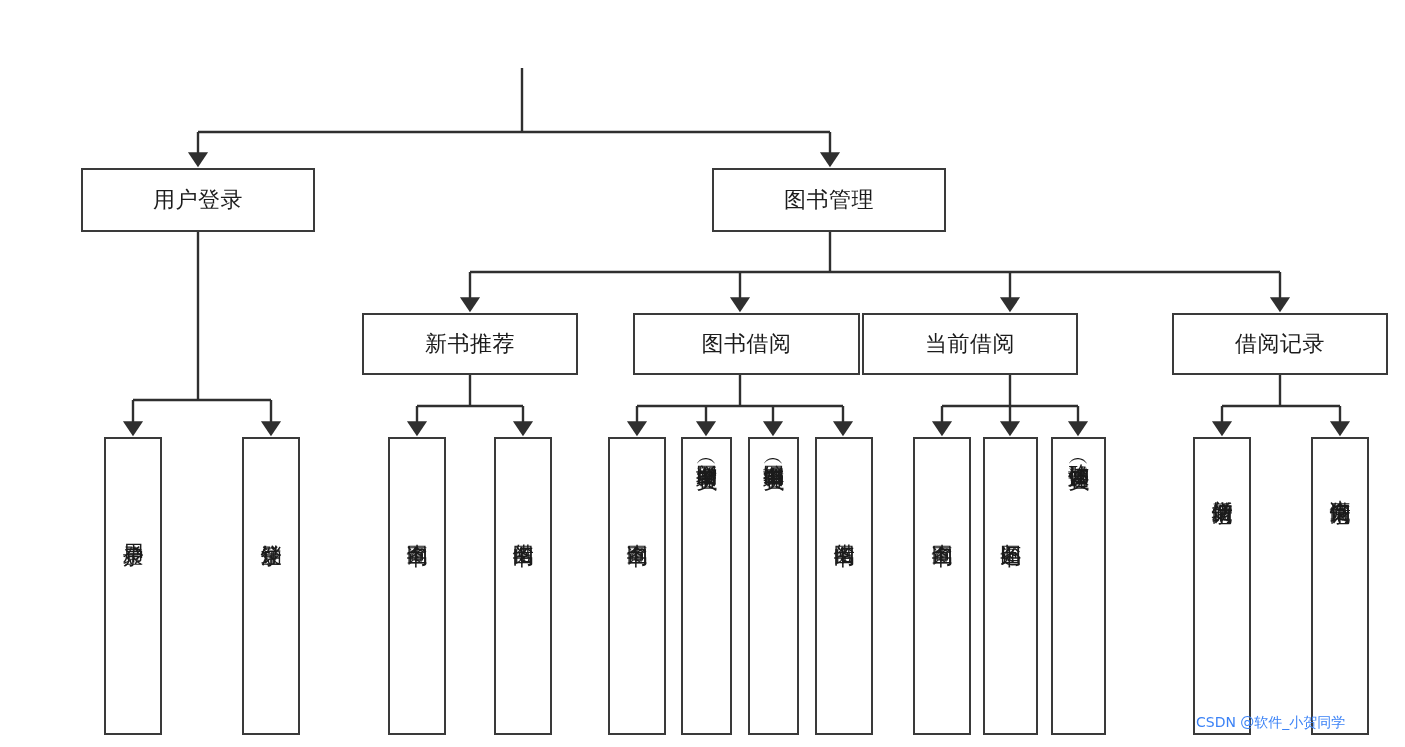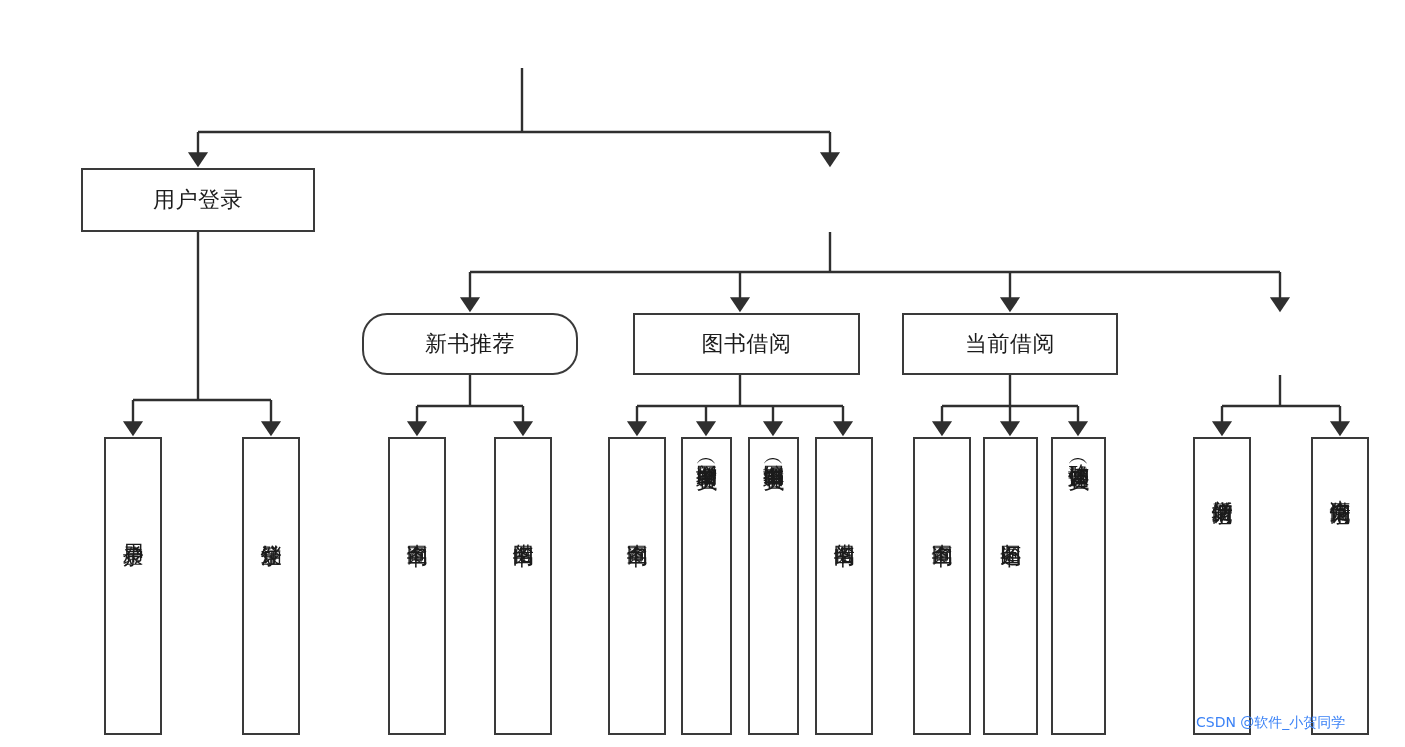--- a/index.html
+++ b/index.html
@@ -126,29 +126,35 @@
       <path d="M1222,406 L1340,406"></path>
       <path d="M1222,406 L1222,429" marker-end="url(#arrow)"></path>
       <path d="M1340,406 L1340,429" marker-end="url(#arrow)"></path>
     </g>
   </svg>
 
 
   <div class="node horiz" style="left:81px; top:168px; width:234px; height:64px;">
     <span class="lbl">用户登录</span>
   </div>
-
-  <div class="node horiz" style="left:362px; top:313px; width:216px; height:62px;border-radius:25px;">
+  <div class="node horiz" style="left:712px; top:168px; width:234px; height:64px;">
+    <span class="lbl">图书管理</span>
+  </div>
+
+  <div class="node horiz" style="left:362px; top:313px; width:216px; height:62px;">
     <span class="lbl">新书推荐</span>
   </div>
   <div class="node horiz" style="left:633px; top:313px; width:227px; height:62px;">
     <span class="lbl">图书借阅</span>
   </div>
-  <div class="node horiz" style="left:902px; top:313px; width:216px; height:62px;">
+  <div class="node horiz" style="left:862px; top:313px; width:216px; height:62px;">
     <span class="lbl">当前借阅</span>
+  </div>
+  <div class="node horiz" style="left:1172px; top:313px; width:216px; height:62px;">
+    <span class="lbl">借阅记录</span>
   </div>
 
   <div class="node vert" style="left:104px; top:437px; width:58px; height:298px; padding-top:88px;">
     <span class="lbl">用户登录</span>
   </div>
   <div class="node vert" style="left:242px; top:437px; width:58px; height:298px; padding-top:88px;">
     <span class="lbl">注销登录</span>
   </div>
 
   <div class="node vert" style="left:388px; top:437px; width:58px; height:298px; padding-top:88px;">

